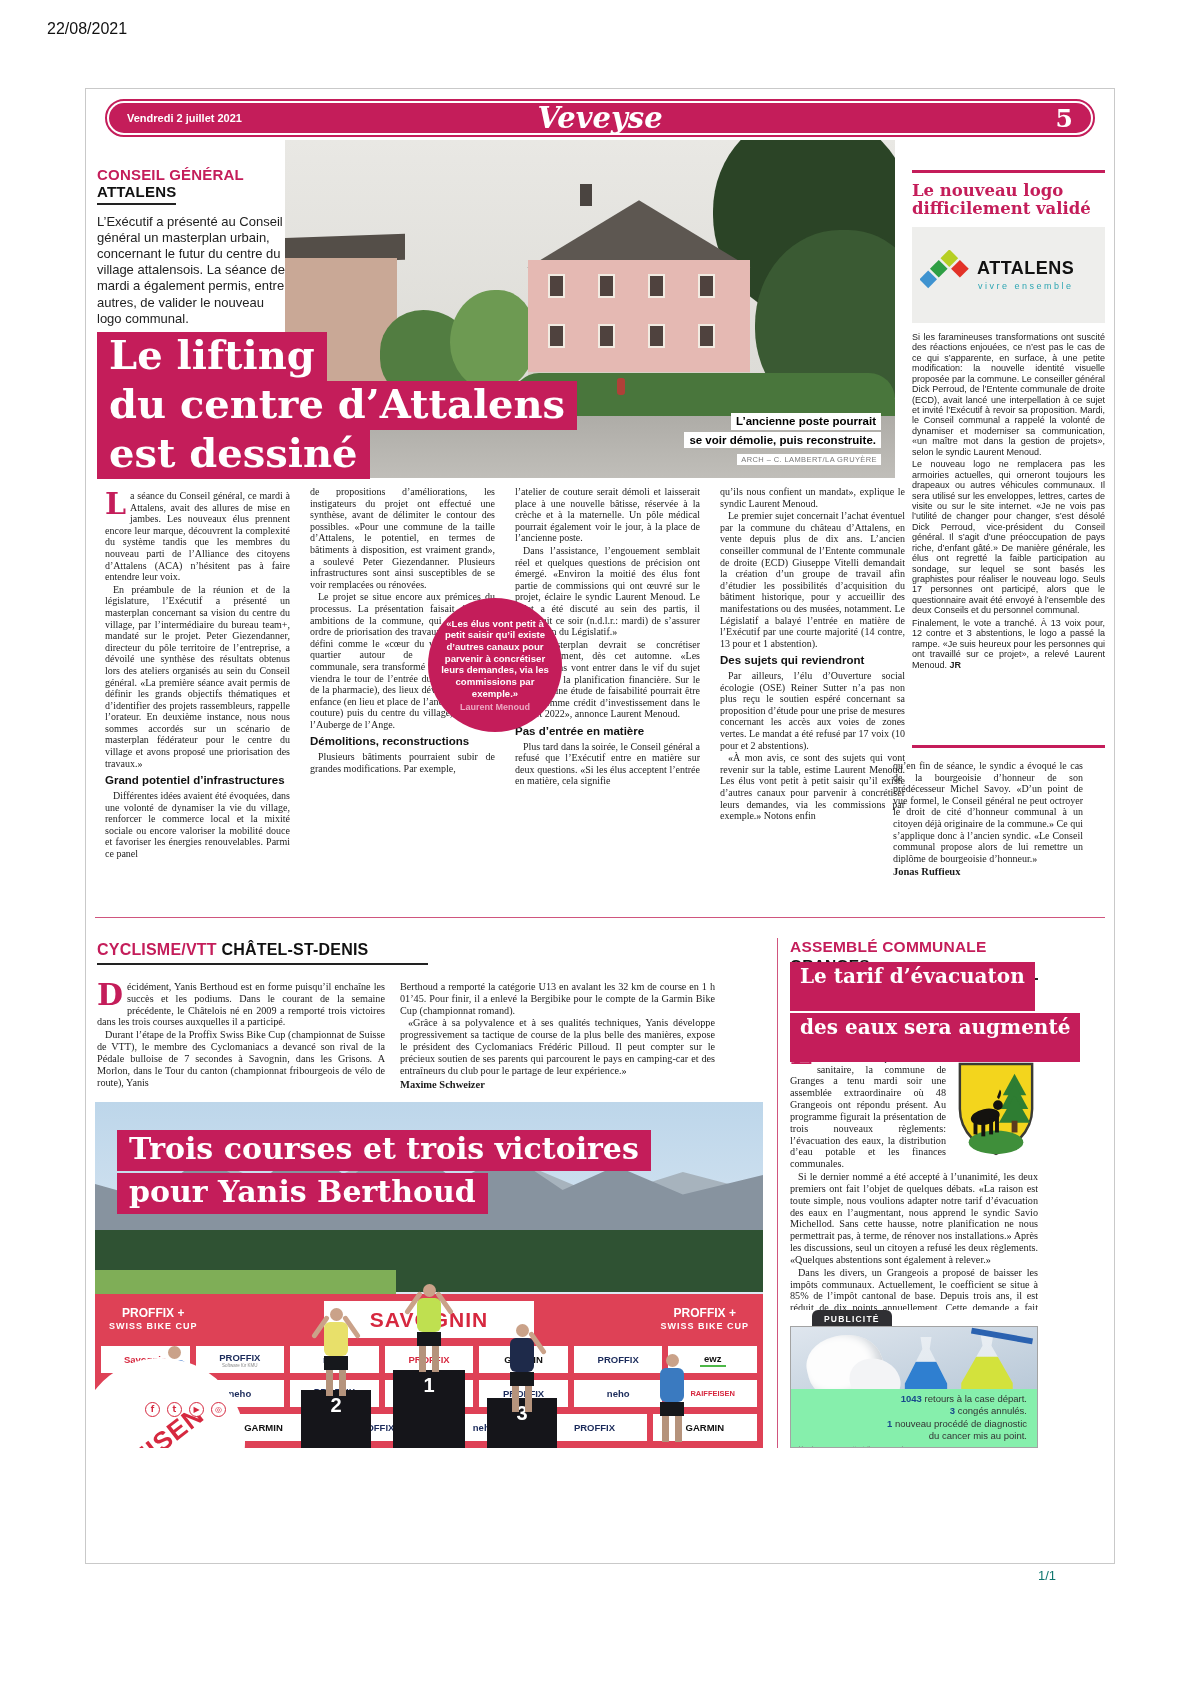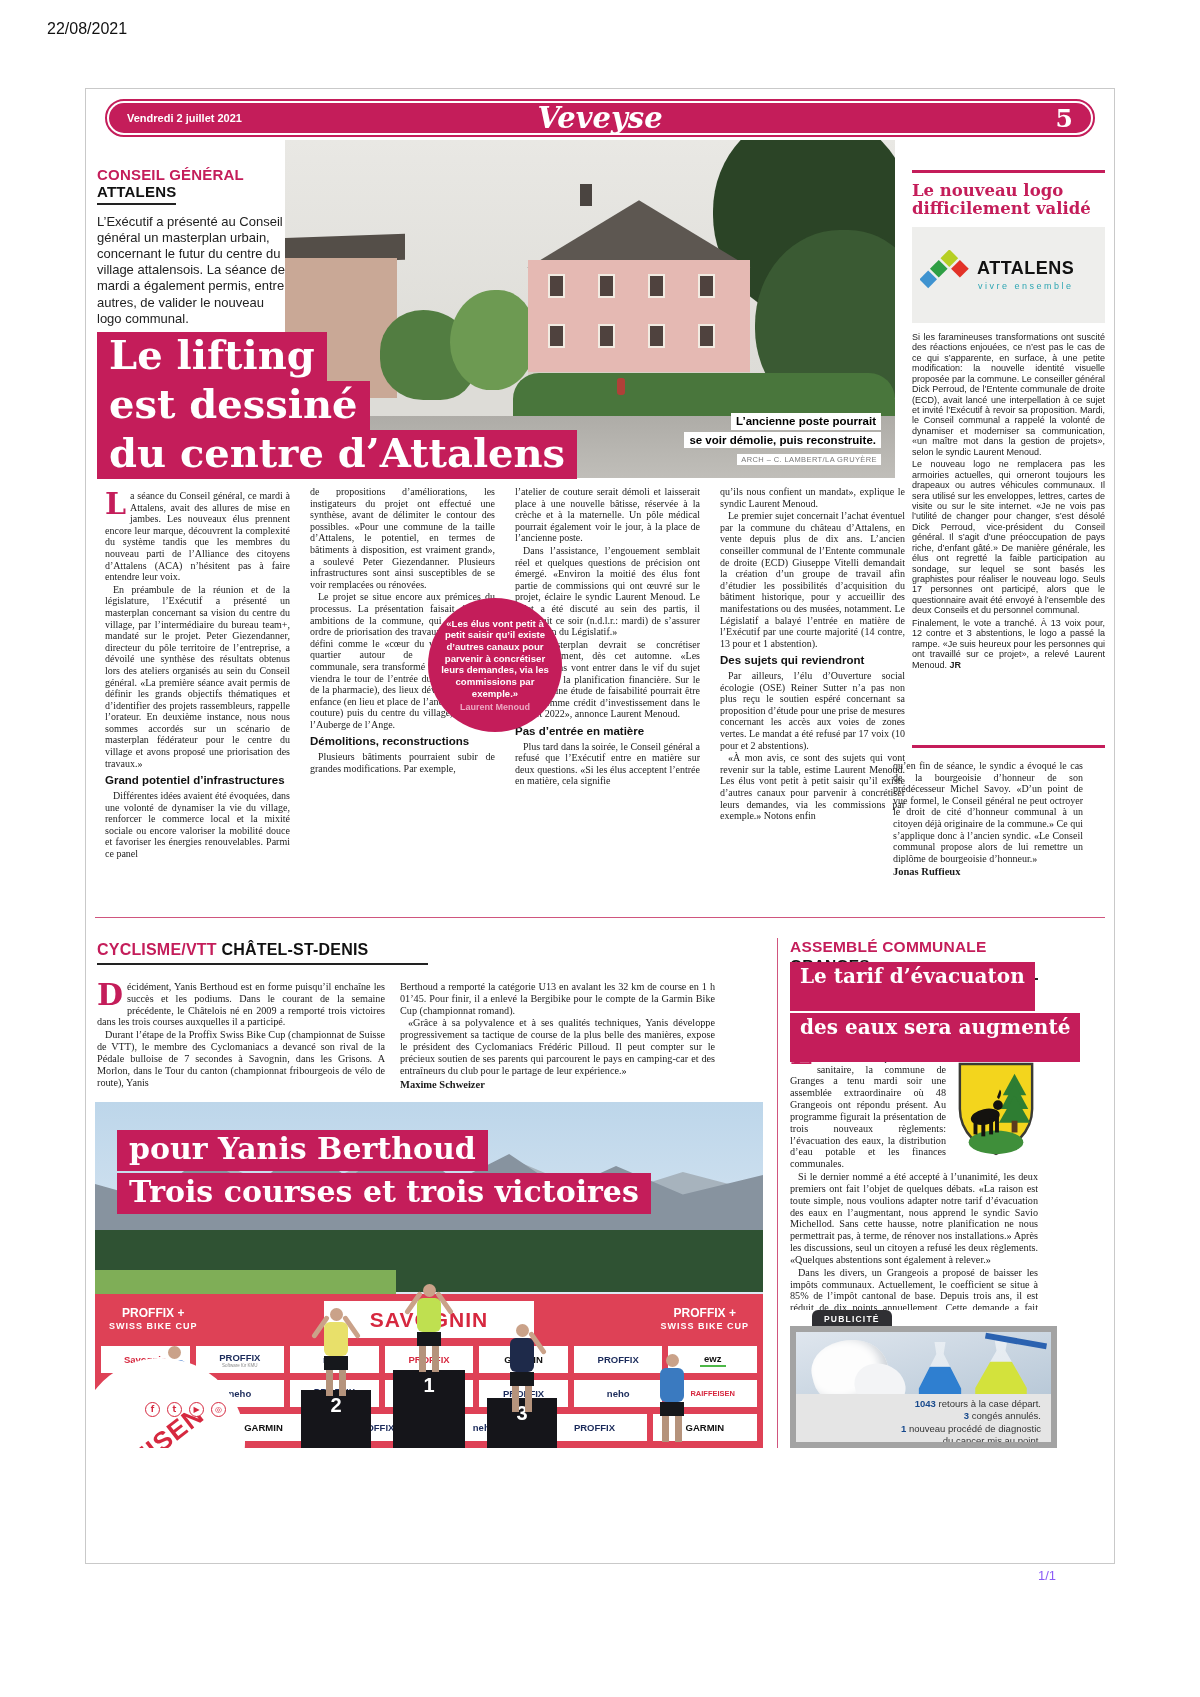--- a/index.html
+++ b/index.html
@@ -6,21 +6,21 @@
     --magenta:#c41d5a;
     --magenta-light:#d0557e;
     --ink:#1b1b1b;
   }
   *{margin:0;padding:0;box-sizing:border-box;}
   body{background:#ffffff;font-family:"Liberation Sans",sans-serif;}
   #page{position:relative;width:1200px;height:1697px;background:#fff;overflow:hidden;}
   .abs{position:absolute;}
 
   .scan-date{left:47px;top:20px;font:16px "Liberation Sans",sans-serif;color:#111;}
-  .page-indicator{left:1038px;top:1568px;font:13px "Liberation Sans",sans-serif;color:#8b5cf6;}
+  .page-indicator{left:1038px;top:1568px;font:13px "Liberation Sans",sans-serif;color:#0f766e;}
   .frame{left:85px;top:88px;width:1030px;height:1476px;border:1px solid #c9c9c9;background:#fff;}
 
   
   .banner-wrap{left:105px;top:99px;width:990px;height:38px;border:2px solid var(--magenta);border-radius:20px;padding:2px;background:#fff;}
   .banner{height:100%;background:var(--magenta);border-radius:15px;display:flex;align-items:center;position:relative;color:#fff;}
   .banner-date{padding-left:18px;font:bold 11px "Liberation Sans",sans-serif;}
   .banner-title{position:absolute;left:0;right:0;text-align:center;font:italic 800 29px "DejaVu Serif",serif;}
   .banner-page{margin-left:auto;padding-right:18px;font:800 25px "DejaVu Serif",serif;}
 
   
@@ -135,21 +135,21 @@
 
   
   .gr-kicker{left:790px;top:938px;width:248px;border-bottom:2px solid #222;padding-bottom:4px;font-size:15.5px;}
   .gr-headline{left:790px;top:962px;z-index:3;}
   .gr-headline .hl{display:table;background:var(--magenta);color:#fff;font:800 20px/20px "DejaVu Serif",serif;padding:4px 10px 25px;margin-bottom:2px;}
   .gr-body{left:790px;top:1040px;width:248px;height:270px;font-size:10.2px;}
   .gr-arms{float:right;width:84px;height:98px;margin:20px 0 4px 8px;shape-outside:margin-box;}
 
   
   .ad-tab{left:812px;top:1310px;background:#2f2f33;color:#fff;font:bold 8.5px "Liberation Sans",sans-serif;letter-spacing:1.2px;padding:4px 12px;border-radius:6px 6px 0 0;}
-  .ad-box{left:790px;top:1326px;width:267px;height:122px;background:#e5e5e5;border:6px solid #a3a3a3;overflow:hidden;}
+  .ad-box{left:790px;top:1326px;width:248px;height:122px;background:#86efac;border:1px solid #a3a3a3;overflow:hidden;}
   .ad-photo{position:relative;width:100%;height:62px;background:linear-gradient(165deg,#dfe6ee,#b9c9d8);overflow:hidden;}
   .ad-paper{position:absolute;left:16px;bottom:-8px;width:76px;height:62px;background:#fdfdfd;border-radius:45% 55% 50% 48%;transform:rotate(-14deg);box-shadow:inset -6px -4px 10px #cfd4da;}
   .ad-paper2{position:absolute;left:58px;bottom:-14px;width:52px;height:44px;background:#f3f4f6;border-radius:50%;transform:rotate(20deg);}
   .ad-flask{position:absolute;bottom:-2px;clip-path:polygon(38% 0,62% 0,58% 22%,96% 86%,96% 100%,4% 100%,4% 86%,42% 22%);}
   .ad-flask.green{right:22px;width:56px;height:58px;background:linear-gradient(rgba(255,255,255,.55) 40%,#d3e23c 42%);}
   .ad-flask.blue{right:88px;width:46px;height:54px;background:linear-gradient(rgba(255,255,255,.5) 45%,#2f7fd0 47%);}
   .ad-pipette{position:absolute;top:6px;right:4px;width:62px;height:6px;background:#2b62b0;transform:rotate(10deg);}
   .ad-stats{padding:4px 10px 0;text-align:right;font:9.5px/1.3 "Liberation Sans",sans-serif;color:#333;}
   .ad-stats b{color:#17498c;}
   .ad-fineprint{display:flex;justify-content:space-between;align-items:flex-end;padding:3px 8px 0;}
@@ -205,22 +205,22 @@
     <div class="p1-person"></div>
     <div class="photo1-caption">
       <div><span class="cap">L’ancienne poste pourrait</span></div>
       <div><span class="cap">se voir démolie, puis reconstruite.</span></div>
       <div><span class="credit">ARCH – C. LAMBERT/LA GRUYÈRE</span></div>
     </div>
   </div>
 
   <div class="abs a1-headline">
     <div class="hl">Le lifting</div>
+    <div class="hl">du centre d’Attalens</div>
     <div class="hl">est dessiné</div>
-    <div class="hl">du centre d’Attalens</div>
   </div>
 
   <div class="abs bodycol col1">
     <p class="first"><span class="dropcap">L</span><span>a séance du Conseil général, ce mardi à Attalens, avait des allures de mise en jambes. Les nouveaux élus prennent encore leur marque, découvrent la complexité du système tandis que les membres du nouveau parti de l’Alliance des citoyens d’Attalens (ACA) n’hésitent pas à faire entendre leur voix.</span></p>
     <p>En préambule de la réunion et de la législature, l’Exécutif a présenté un masterplan concernant sa vision du centre du village, par l’intermédiaire du bureau team+, mandaté sur le projet. Peter Giezendanner, directeur du pôle territoire de l’entreprise, a dévoilé une synthèse des résultats obtenus lors des ateliers organisés au sein du Conseil général. «La première séance avait permis de définir les grands objectifs thématiques et d’identifier des projets rassembleurs, rappelle l’orateur. En deuxième instance, nous nous sommes accordés sur un scénario de masterplan fédérateur pour le centre du village et avons proposé une priorisation des travaux.»</p>
     <div class="subhead">Grand potentiel d’infrastructures</div>
     <p>Différentes idées avaient été évoquées, dans une volonté de dynamiser la vie du village, renforcer le commerce local et la mixité sociale ou encore valoriser la mobilité douce et favoriser les énergies renouvelables. Parmi ce panel</p>
   </div>
   <div class="abs bodycol col2">
     <p class="first">de propositions d’améliorations, les instigateurs du projet ont effectué une synthèse, avant de délimiter le contour des possibles. «Pour une commune de la taille d’Attalens, le potentiel, en termes de bâtiments à disposition, est vraiment grand», a soulevé Peter Giezendanner. Plusieurs infrastructures sont ainsi susceptibles de se voir remplacées ou rénovées.</p>
@@ -417,22 +417,22 @@
       </div>
     <div class="p2-hashtag">#PXSB</div>
     <div class="p2-icons">
       <div class="ic">f</div>
       <div class="ic">t</div>
       <div class="ic">▶</div>
       <div class="ic">◎</div>
     </div>
 
     <div class="p2-headline">
+      <div class="hl">Trois courses et trois victoires</div>
       <div class="hl">pour Yanis Berthoud</div>
-      <div class="hl">Trois courses et trois victoires</div>
     </div>
   </div>
 
   <div class="abs kicker gr-kicker">
     <span class="k1">ASSEMBLÉ COMMUNALE</span>
     <span class="k2" style="border-bottom:none;">GRANGES</span>
   </div>
   <div class="abs gr-headline">
     <div class="hl">Le tarif d’évacuaton</div>
     <div class="hl">des eaux sera augmenté</div>

